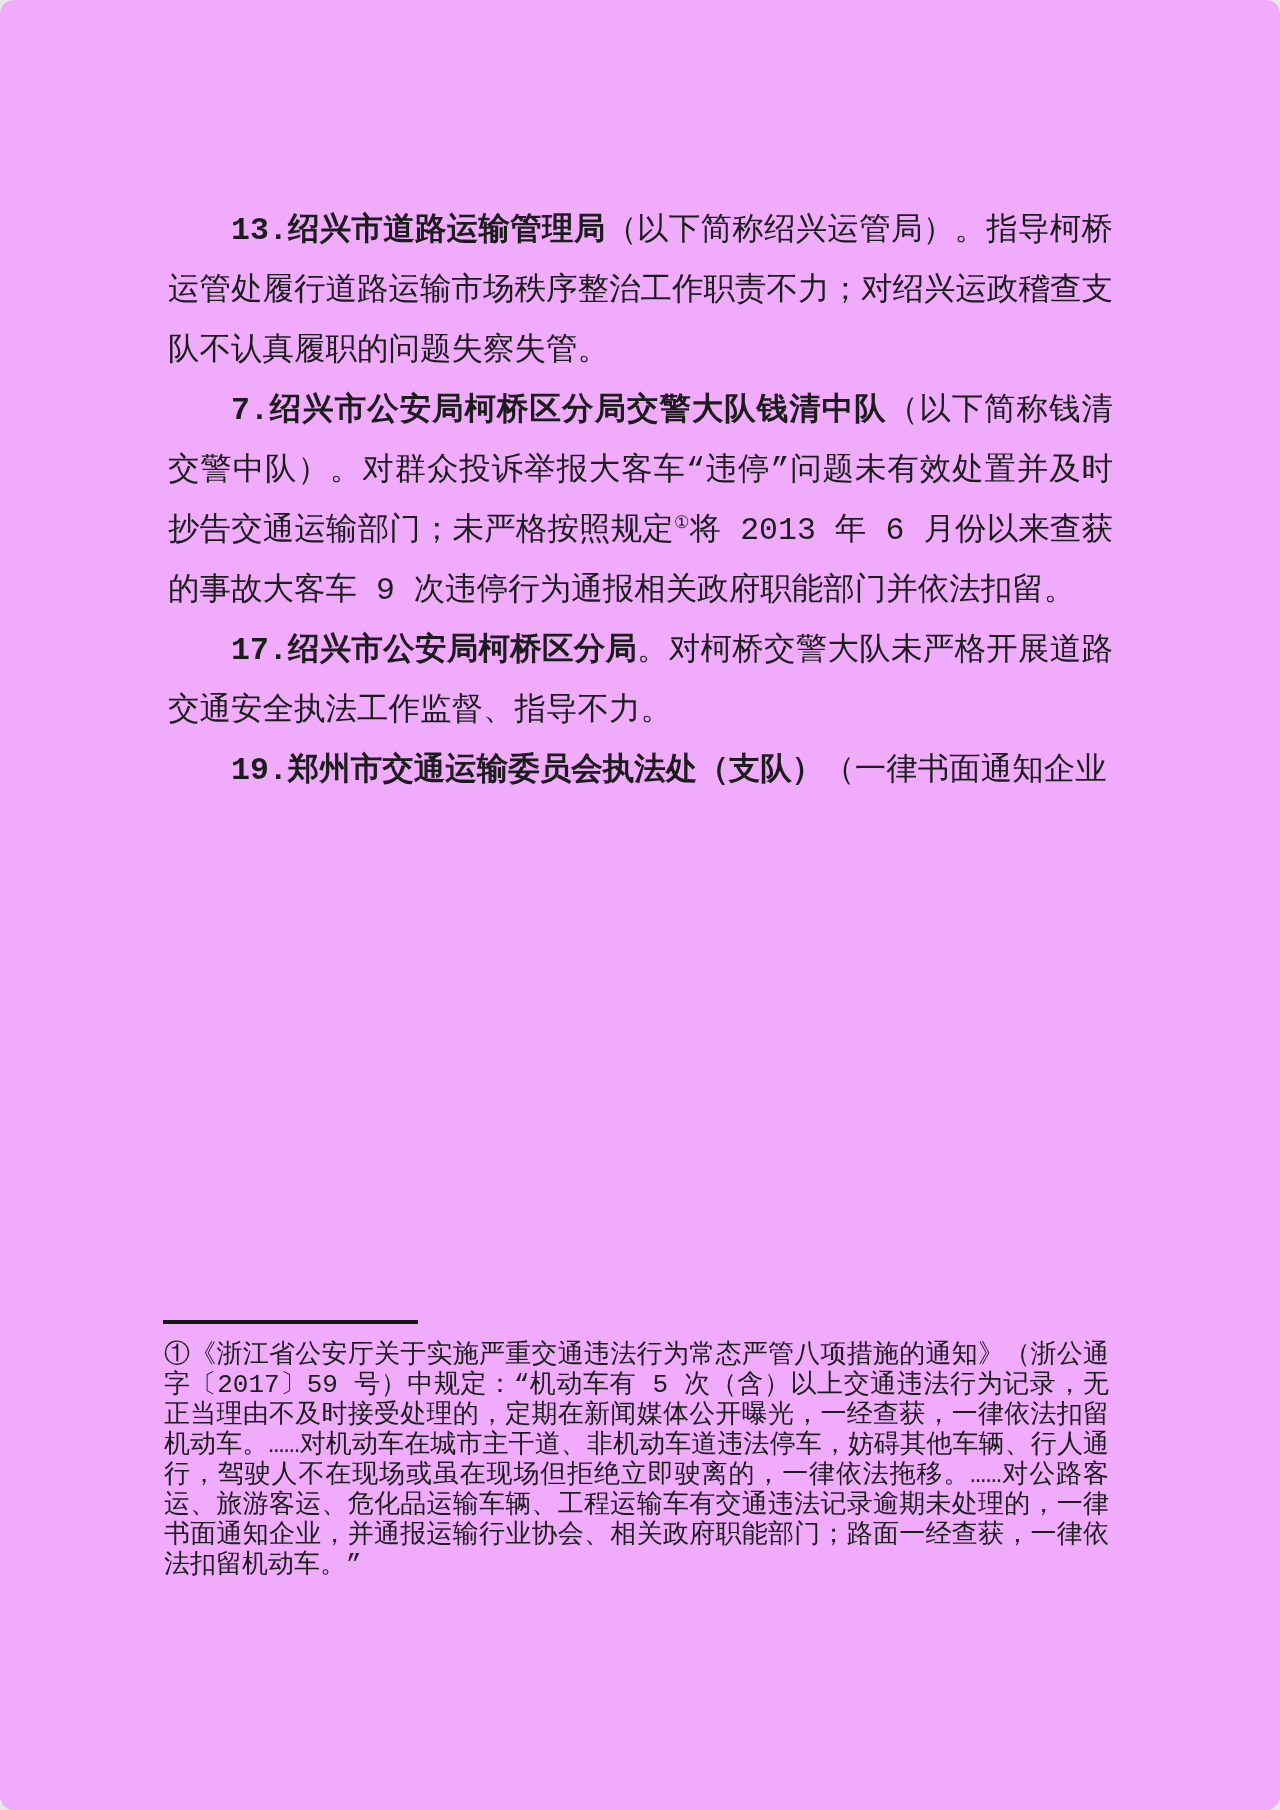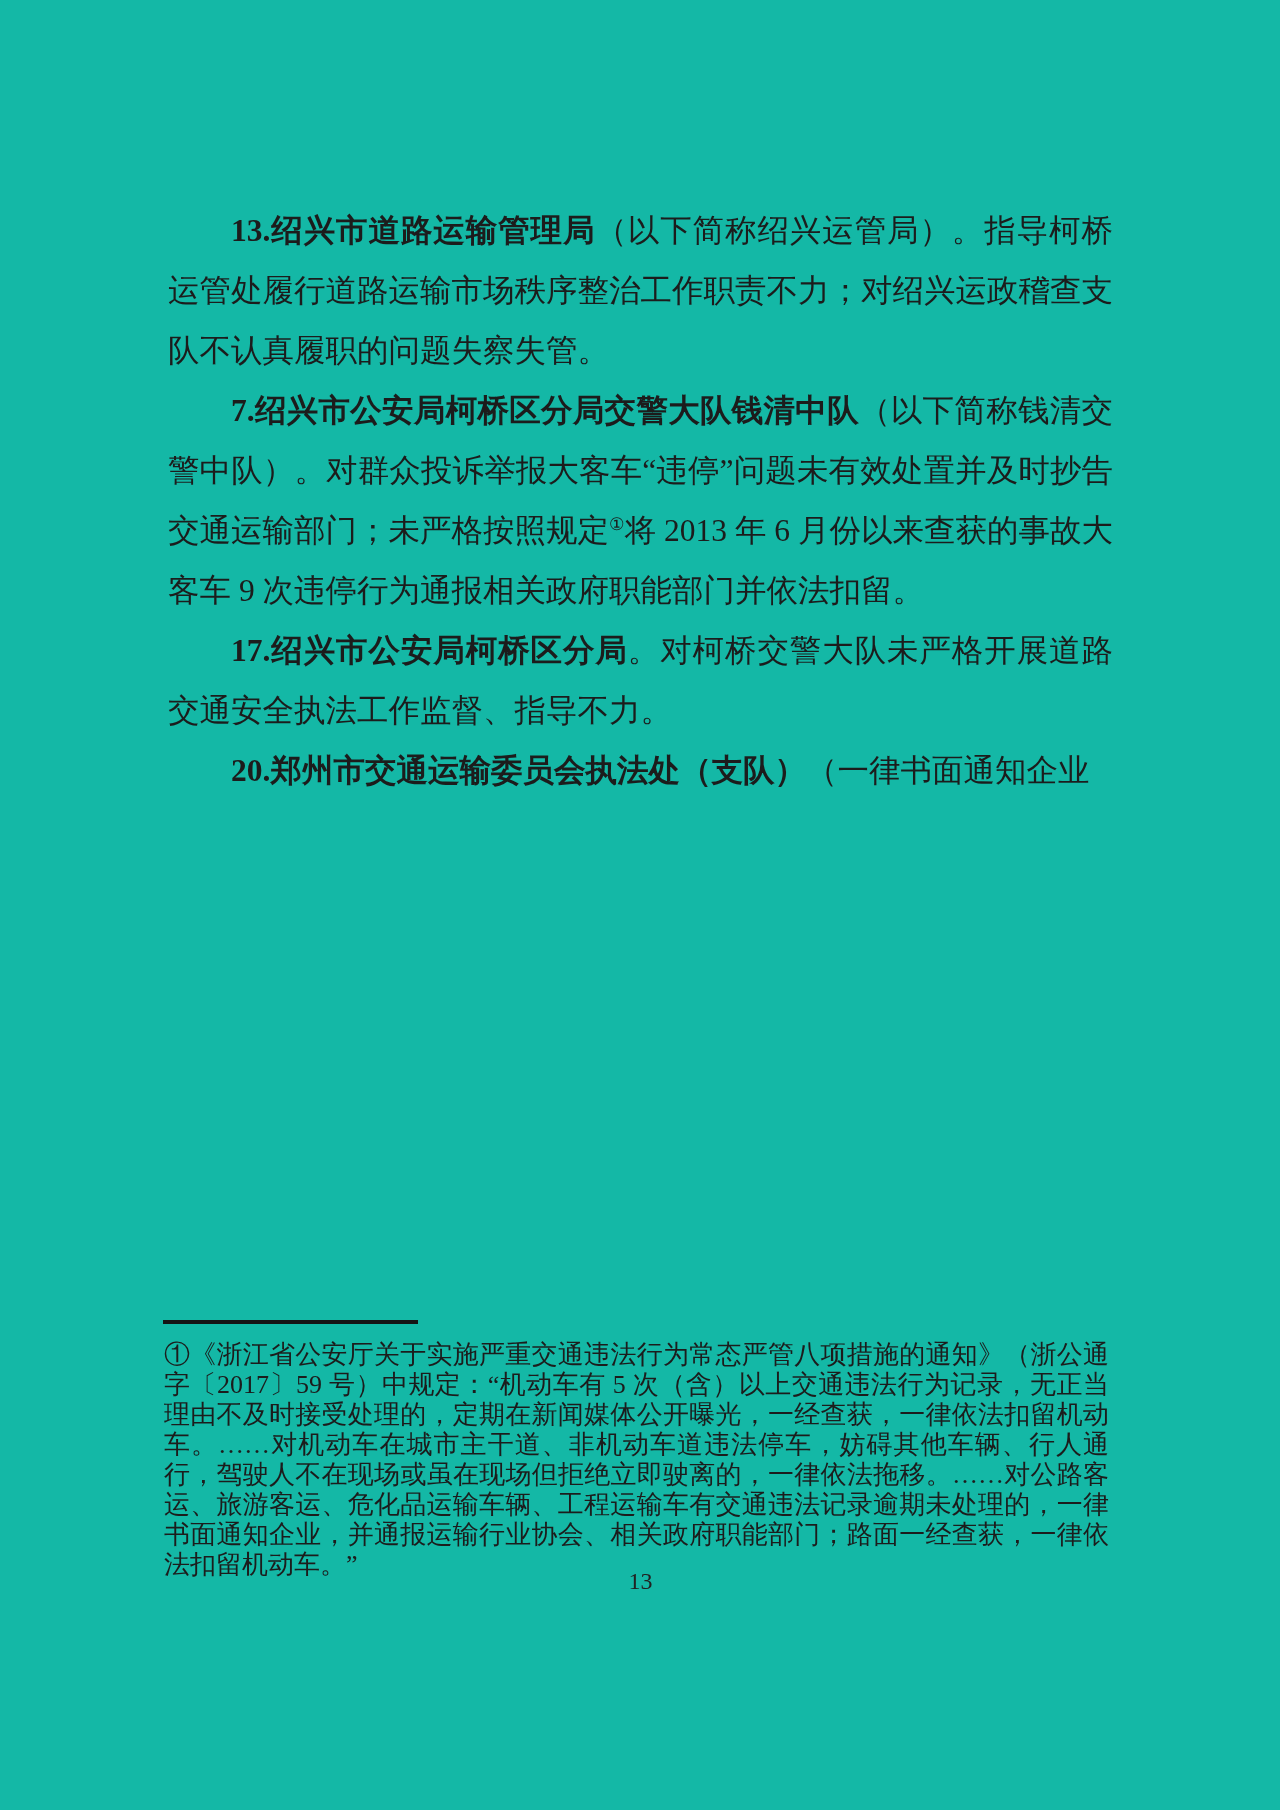--- a/index.html
+++ b/index.html
@@ -5,24 +5,25 @@
   html, body {
     margin: 0;
     padding: 0;
     background: #e8e8e8;
   }
   .page {
     position: relative;
     width: 1280px;
     height: 1810px;
     margin: 0 auto;
-    background: #14b8a6;
+    background: #f0abfc;
     color: #1c1c1c;
-    font-family: Liberation Serif, serif;
+    font-family: Liberation Mono, monospace;
     overflow: hidden;
+    border-radius: 14px;
   }
   .content {
     position: absolute;
     left: 168px;
     top: 201px;
     width: 945px;
   }
   .body-para {
     margin: 0;
     font-size: 31.5px;
@@ -71,24 +72,23 @@
 </head>
 <body>
 
 <div class="page">
 
   <main class="content">
     <div id="paragraph-list">
         <p class="body-para"><span class="run-bold">13.绍兴市道路运输管理局</span><span>（以下简称绍兴运管局）。指导柯桥运管处履行道路运输市场秩序整治工作职责不力；对绍兴运政稽查支队不认真履职的问题失察失管。</span></p>
         <p class="body-para"><span class="run-bold">7.绍兴市公安局柯桥区分局交警大队钱清中队</span><span>（以下简称钱清交警中队）。对群众投诉举报大客车“违停”问题未有效处置并及时抄告交通运输部门；未严格按照规定</span><sup>①</sup><span>将 2013 年 6 月份以来查获的事故大客车 9 次违停行为通报相关政府职能部门并依法扣留。</span></p>
         <p class="body-para"><span class="run-bold">17.绍兴市公安局柯桥区分局</span><span>。对柯桥交警大队未严格开展道路交通安全执法工作监督、指导不力。</span></p>
-        <p class="body-para"><span class="run-bold">20.郑州市交通运输委员会执法处（支队）</span><span>（一律书面通知企业</span></p>
+        <p class="body-para"><span class="run-bold">19.郑州市交通运输委员会执法处（支队）</span><span>（一律书面通知企业</span></p>
       </div>
   </main>
 
   <div class="footnote-area">
     <div class="footnote-rule"></div>
     <p class="footnote-text"><span>①</span><span>《浙江省公安厅关于实施严重交通违法行为常态严管八项措施的通知》（浙公通字〔2017〕59 号）中规定：“机动车有 5 次（含）以上交通违法行为记录，无正当理由不及时接受处理的，定期在新闻媒体公开曝光，一经查获，一律依法扣留机动车。……对机动车在城市主干道、非机动车道违法停车，妨碍其他车辆、行人通行，驾驶人不在现场或虽在现场但拒绝立即驶离的，一律依法拖移。……对公路客运、旅游客运、危化品运输车辆、工程运输车有交通违法记录逾期未处理的，一律书面通知企业，并通报运输行业协会、相关政府职能部门；路面一经查获，一律依法扣留机动车。”</span></p>
   </div>
 
-  <div class="page-number">13</div>
 
 </div>
 
 </body></html>

